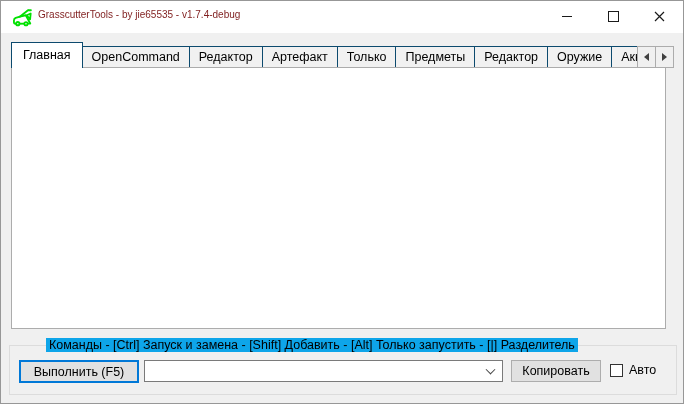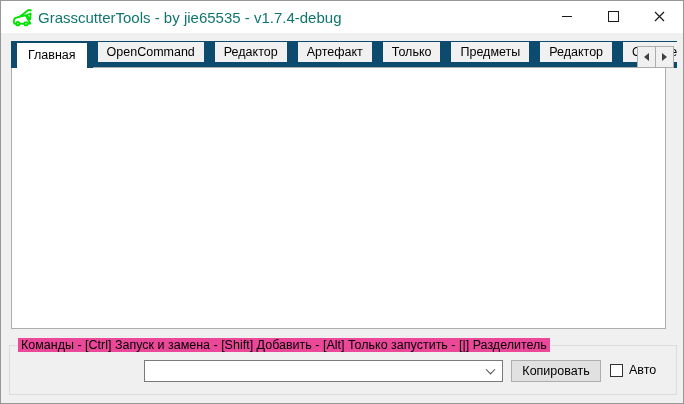--- a/index.html
+++ b/index.html
@@ -5,43 +5,43 @@
   html,body{margin:0;padding:0;}
   body{
     width:684px;height:404px;position:relative;overflow:hidden;
     font-family:"Liberation Sans","DejaVu Sans",sans-serif;
     background:#f0f0f0;font-size:12.5px;color:#000;
   }
   .window{position:absolute;inset:0;border:1px solid #979797;box-sizing:border-box;background:#f0f0f0;}
   
   .titlebar{position:absolute;left:0;top:0;width:100%;height:32px;background:#ffffff;}
   .titlebar .applogo{position:absolute;left:9px;top:7px;}
-  .titlebar .title{position:absolute;left:37px;top:8px;font-size:15px;color:#0f766e;white-space:nowrap;}
+  .titlebar .title{position:absolute;left:37px;top:8px;font-size:10px;color:#7f1d1d;white-space:nowrap;}
   .winbtns{position:absolute;right:1px;top:0;height:31px;display:flex;}
   .winbtn{width:46px;height:31px;display:flex;align-items:center;justify-content:center;background:#fff;}
   .min-glyph{width:10px;height:1px;background:#1a1a1a;}
   .max-glyph{width:9px;height:9px;border:1px solid #1a1a1a;background:#fff;}
   
   .tabstrip{position:absolute;left:10px;top:40px;width:666px;height:27px;display:flex;align-items:flex-end;overflow:hidden;}
-  .tab{height:20px;line-height:20px;padding:0 9px;background:#f1f1f1;border:6px solid #0c4a6e;margin-right:-1px;white-space:nowrap;box-sizing:content-box;color:#000;text-align:center;}
+  .tab{height:20px;line-height:20px;padding:0 9px;background:#f1f1f1;border:1px solid #0c4a6e;margin-right:-1px;white-space:nowrap;box-sizing:content-box;color:#000;text-align:center;}
   .tab.selected{height:25px;line-height:25px;background:#ffffff;border-bottom:none;position:relative;z-index:6;padding:0 11px;}
   .tab.truncated{max-width:44px;overflow:hidden;}
   .tabscroll{position:absolute;right:3px;top:5px;display:flex;z-index:7;}
   .scrollbtn{width:17px;height:20px;background:#f0f0f0;border:1px solid #acacac;display:flex;align-items:center;justify-content:center;margin-left:-1px;}
   .tri-left{width:0;height:0;border-top:4px solid transparent;border-bottom:4px solid transparent;border-right:5px solid #404040;}
   .tri-right{width:0;height:0;border-top:4px solid transparent;border-bottom:4px solid transparent;border-left:5px solid #404040;}
   
   .tabpage{position:absolute;left:10px;top:66px;width:655px;height:262px;background:#ffffff;border:1px solid #acacac;box-sizing:border-box;z-index:1;}
   .welcome{position:absolute;left:25px;top:108px;font-size:17.5px;color:#111;white-space:nowrap;}
   .carlogo{position:absolute;left:390px;top:80px;}
   
   .groupbox{position:absolute;border:1px solid #dcdcdc;box-sizing:border-box;}
   .grouplabel{position:absolute;top:-8px;left:6px;padding:0 3px;white-space:nowrap;}
   .grouplabel.on-white{background:#ffffff;}
-  .grouplabel.on-gray{background:#ec4899;}
+  .grouplabel.on-gray{background:#0ea5e9;margin-left:28px;}
   
   .lbl{position:absolute;white-space:nowrap;}
   .updown{position:absolute;background:#fff;border:1px solid #7a7a7a;box-sizing:border-box;display:flex;}
   .updown input{flex:1;border:none;outline:none;font:inherit;padding:0 0 0 4px;min-width:0;background:#fff;}
   .spinner{width:17px;display:flex;flex-direction:column;border-left:1px solid #c7c7c7;}
   .spinbtn{flex:1;background:#f2f2f2;border:1px solid #d9d9d9;display:flex;align-items:center;justify-content:center;box-sizing:border-box;}
   .tri-up{width:0;height:0;border-left:3.5px solid transparent;border-right:3.5px solid transparent;border-bottom:4px solid #2b2b2b;}
   .tri-down{width:0;height:0;border-left:3.5px solid transparent;border-right:3.5px solid transparent;border-top:4px solid #2b2b2b;}
   .combo{position:absolute;background:#ececec;border:1px solid #adadad;box-sizing:border-box;display:flex;align-items:center;padding-left:6px;}
   .combo .chev{position:absolute;right:8px;top:50%;width:6px;height:6px;border-right:1.4px solid #444;border-bottom:1.4px solid #444;transform:translateY(-70%) rotate(45deg);}
@@ -157,20 +157,21 @@
 
   <button class="btn" style="left:330px;top:264px;width:135px;height:22px;">Редактор магазина</button>
   <button class="btn" style="left:543px;top:264px;width:117px;height:22px;">Браузер карт</button>
   <button class="btn" style="left:330px;top:291px;width:137px;height:22px;">Редактор баннеров</button>
   <button class="btn" style="left:473px;top:291px;width:187px;height:22px;">Редактор дропа</button>
 
   <div class="groupbox" style="left:8px;top:344px;width:668px;height:50px;">
     <span class="grouplabel on-gray" style="left:8px;">Команды - [Ctrl] Запуск и замена - [Shift] Добавить  - [Alt] Только запустить  - [|] Разделитель</span>
   </div>
 
+  <button class="btn focused" style="left:18px;top:359px;width:120px;height:23px;">Выполнить (F5)</button>
   <div class="combo editable" style="left:143px;top:359px;width:359px;height:22px;">
     <input value="" style="">
     <span class="chev"></span>
   </div>
   <button class="btn" style="left:510px;top:359px;width:90px;height:22px;">Копировать</button>
   <div class="checkbox" style="left:609px;top:362px;">
     <div class="box"></div>
     <span class="cblabel">Авто</span>
   </div>
 

